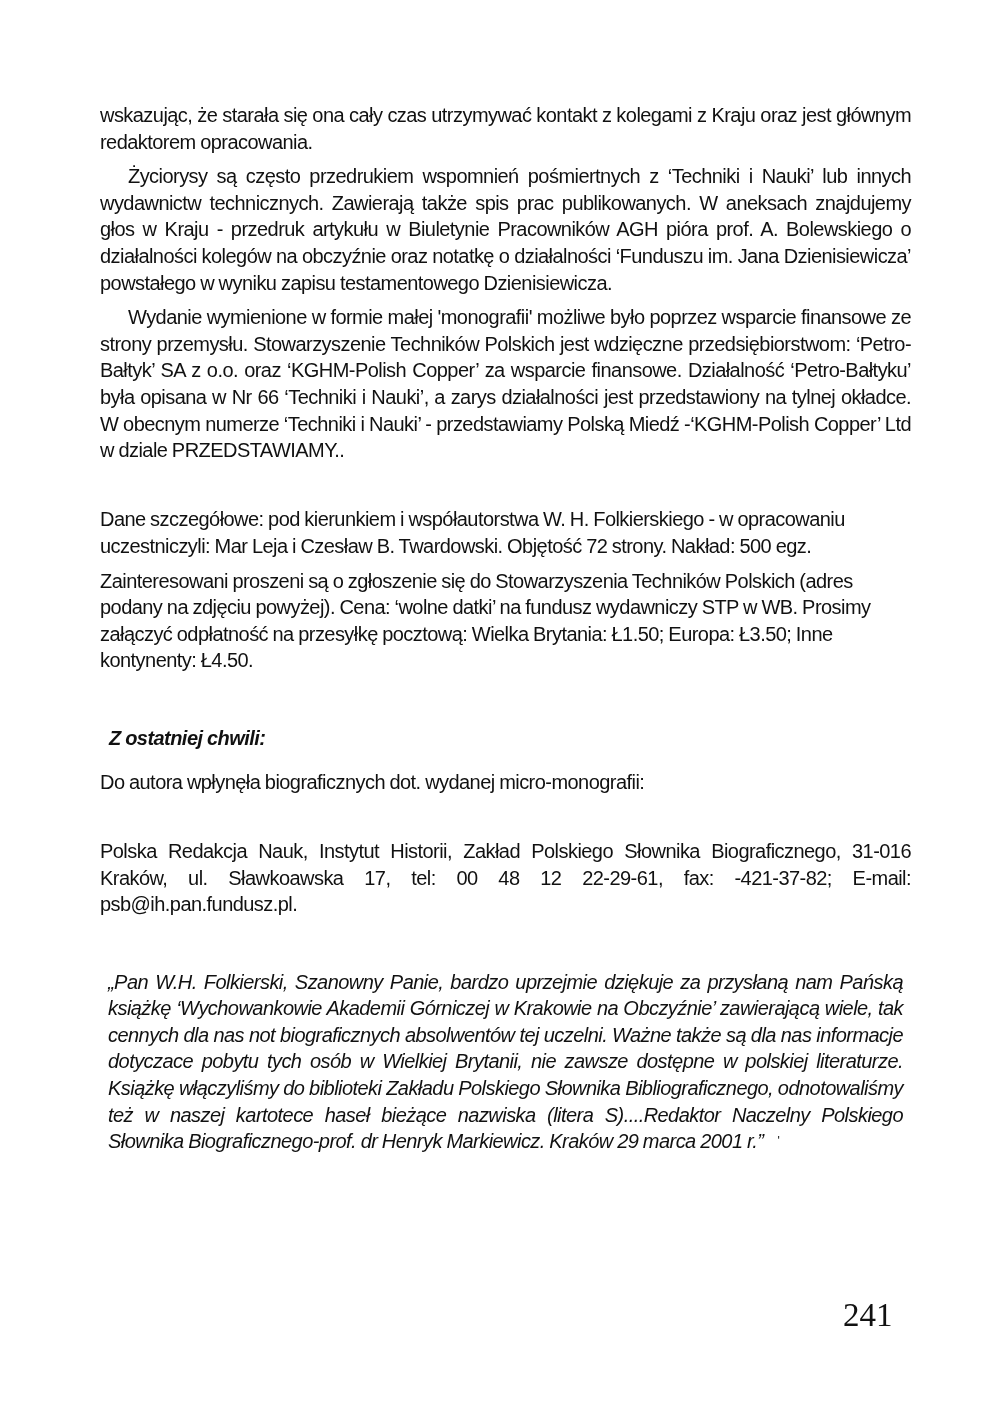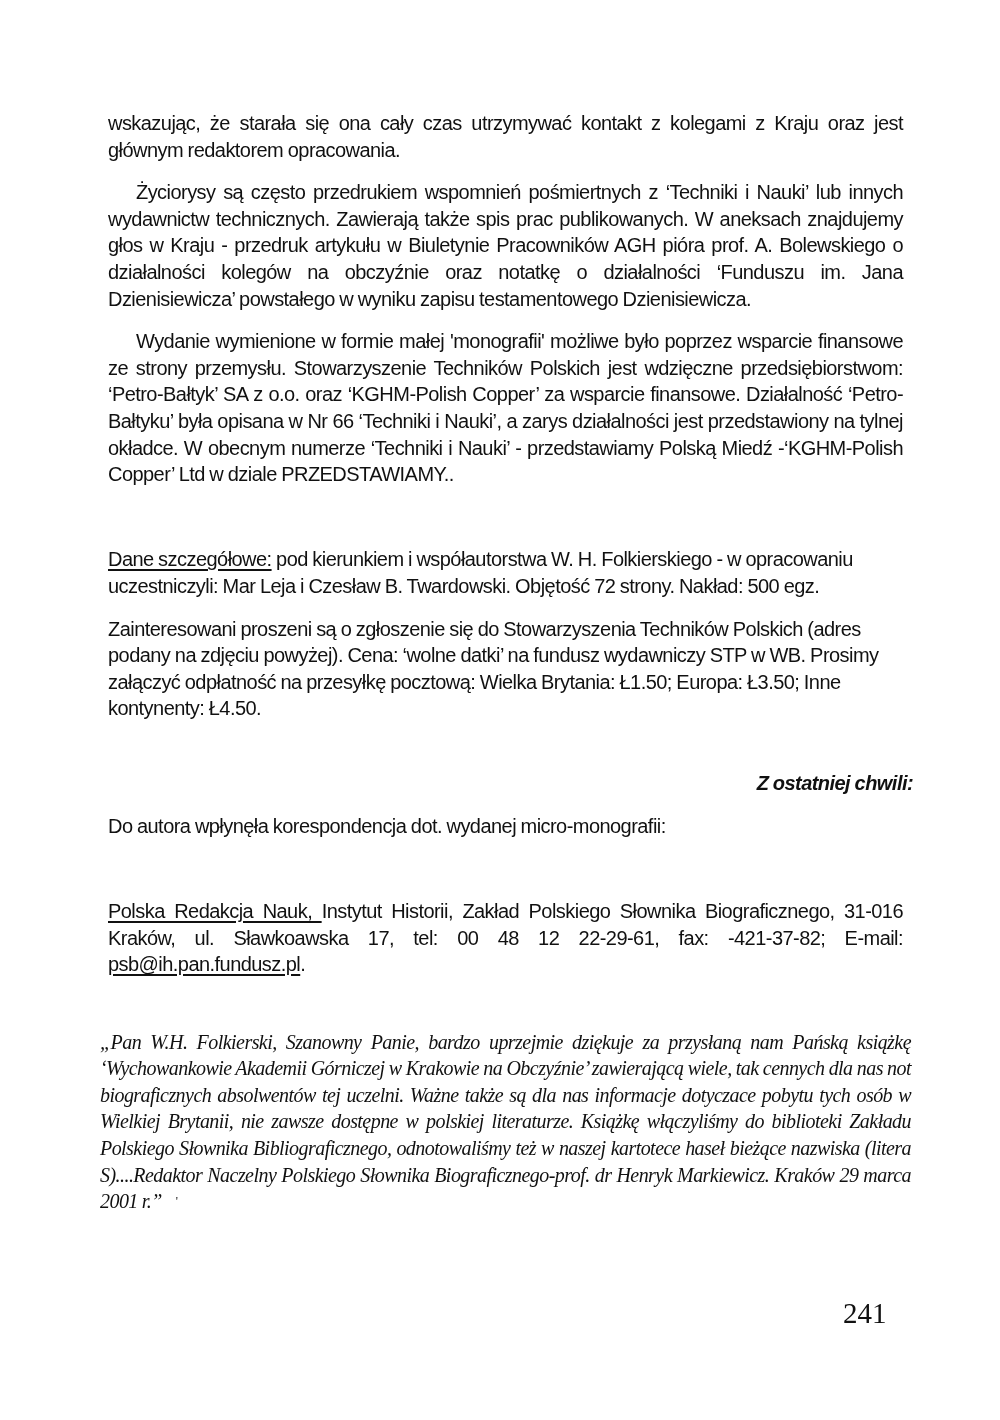--- a/index.html
+++ b/index.html
@@ -19,82 +19,79 @@
       left: 92px;
       top: 94px;
       width: 827px;
       font-family: "Liberation Sans", sans-serif;
       font-size: 20px;
       line-height: 26.6px;
       letter-spacing: -0.55px;
       word-spacing: -0.5px;
     }
     .para {
-      margin: 16px;
+      margin: 8px;
       text-align: justify;
     }
     .para.indent {
       text-indent: 28px;
     }
     .para.left {
       text-align: left;
     }
     .gap {
       height: 26.6px;
     }
     .u {
-      text-decoration: underline;
       text-underline-offset: 3px;
     }
     .heading {
       font-weight: bold;
       font-style: italic;
-      margin: 6px;
-      text-align: right;
+      margin: 17px;
     }
     .quote {
       font-style: italic;
       text-align: justify;
-      margin: 8px;
-      font-family: Liberation Serif, serif;
+      margin: 16px;
     }
     .sig-mark {
       display: inline-block;
       margin-left: 14px;
       font-style: normal;
       font-size: 12px;
       vertical-align: top;
     }
     .page-number {
       position: absolute;
       left: 843px;
       top: 1297px;
       font-family: "Liberation Serif", serif;
-      font-size: 29px;
+      font-size: 33px;
       color: #111111;
     }
   </style>
 </head>
 <body>
 
 <div class="page">
 
   <p class="para">wskazując, że starała się ona cały czas utrzymywać kontakt z kolegami z Kraju oraz jest głównym redaktorem opracowania.</p>
   <p class="para indent">Życiorysy są często przedrukiem wspomnień pośmiertnych z ‘Techniki i Nauki’ lub innych wydawnictw technicznych. Zawierają także spis prac publikowanych. W aneksach znajdujemy głos w Kraju - przedruk artykułu w Biuletynie Pracowników AGH pióra prof. A. Bolewskiego o działalności kolegów na obczyźnie oraz notatkę o działalności ‘Funduszu im. Jana Dzienisiewicza’ powstałego w wyniku zapisu testamentowego Dzienisiewicza.</p>
   <p class="para indent">Wydanie wymienione w formie małej 'monografii' możliwe było poprzez wsparcie finansowe ze strony przemysłu. Stowarzyszenie Techników Polskich jest wdzięczne przedsiębiorstwom: ‘Petro-Bałtyk’ SA z o.o. oraz ‘KGHM-Polish Copper’ za wsparcie finansowe. Działalność ‘Petro-Bałtyku’ była opisana w  Nr 66 ‘Techniki i Nauki’, a zarys działalności jest przedstawiony na tylnej okładce. W obecnym numerze ‘Techniki i Nauki’ - przedstawiamy Polską Miedź -‘KGHM-Polish Copper’ Ltd w dziale PRZEDSTAWIAMY..</p>
 
   <div class="gap"></div>
 
   <p class="para left"><span class="u">Dane szczegółowe:</span><span> pod kierunkiem  i współautorstwa W. H. Folkierskiego - w opracowaniu uczestniczyli: Mar Leja i Czesław B. Twardowski. Objętość 72 strony. Nakład: 500 egz.</span></p>
   <p class="para left">Zainteresowani proszeni są o zgłoszenie się do Stowarzyszenia Techników Polskich (adres podany na zdjęciu powyżej). Cena: ‘wolne datki’ na fundusz wydawniczy STP w WB. Prosimy załączyć odpłatność na przesyłkę pocztową: Wielka Brytania: Ł1.50; Europa: Ł3.50; Inne kontynenty: Ł4.50.</p>
 
   <div class="gap"></div>
 
   <p class="heading">Z ostatniej chwili:</p>
-  <p class="para left">Do autora wpłynęła korespondencja dot. wydanej micro-monografii:</p>
+  <p class="para left">Do autora wpłynęła biograficznych dot. wydanej micro-monografii:</p>
 
   <div class="gap"></div>
 
   <p class="para"><span class="u">Polska Redakcja Nauk, </span><span>Instytut Historii, Zakład Polskiego Słownika Biograficznego, 31-016 Kraków, ul. Sławkoawska 17, tel: 00 48 12 22-29-61, fax: -421-37-82; E-mail: </span><span class="u">psb@ih.pan.fundusz.pl</span><span>.</span></p>
 
   <div class="gap"></div>
 
   <p class="quote"><span>„Pan W.H. Folkierski, Szanowny Panie, bardzo uprzejmie dziękuje za przysłaną nam Pańską książkę ‘Wychowankowie Akademii Górniczej w Krakowie na Obczyźnie’ zawierającą wiele, tak cennych dla nas not biograficznych absolwentów tej uczelni. Ważne także są dla nas informacje dotyczace pobytu tych osób w Wielkiej Brytanii, nie zawsze dostępne w polskiej literaturze. Książkę włączyliśmy do biblioteki Zakładu Polskiego Słownika Bibliograficznego, odnotowaliśmy też w naszej kartotece haseł bieżące nazwiska (litera S)....Redaktor Naczelny Polskiego Słownika Biograficznego-prof. dr Henryk Markiewicz. Kraków 29 marca 2001 r.”</span><span class="sig-mark">'</span></p>
 
   <div class="gap"></div>

